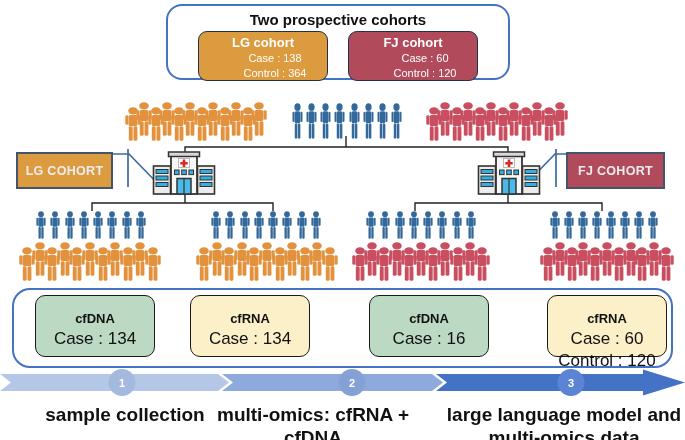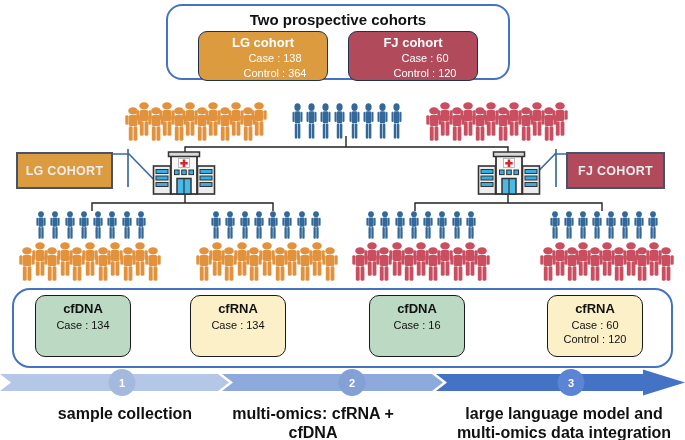--- a/index.html
+++ b/index.html
@@ -55,35 +55,35 @@
   .hospital{position:absolute;z-index:3;}
   .h-left{left:152px;top:149px;}
   .h-right{left:477px;top:149px;}
 
   
   .bottom-panel{
     position:absolute;left:12px;top:288px;width:661px;height:80px;z-index:2;
     border:2px solid var(--accent,#4472C4);border-radius:18px;background:#fff;box-sizing:border-box;
   }
   .sample-box{
-    position:absolute;top:5px;width:96px;height:62px;border-radius:10px;
+    position:absolute;top:5px;width:120px;height:62px;border-radius:10px;
     border:1.5px solid var(--sample-border,#1a1a1a);box-sizing:border-box;
-    text-align:center;padding-top:5px;
+    text-align:center;padding-top:15px;
   }
   .sample-box.cfdna{background:var(--cfdna-fill,#BCD9C3);}
   .sample-box.cfrna{background:var(--cfrna-fill,#FCF0C8);}
   .b1{left:21px;} .b2{left:176px;} .b3{left:355px;} .b4{left:533px;}
   .sb-title{font-weight:bold;font-size:13px;line-height:1.3;}
-  .sb-line{font-size:11px;line-height:1.3;}
+  .sb-line{font-size:17px;line-height:1.3;}
 
   
   .timeline{position:absolute;left:0;top:364px;z-index:2;}
   .tl-num{fill:#fff;font-weight:bold;font-size:11px;text-anchor:middle;font-family:"Liberation Sans",sans-serif;}
   .tl-label{
-    position:absolute;top:404px;z-index:2;font-weight:bold;font-size:16px;color:#111;
+    position:absolute;top:404px;z-index:2;font-weight:bold;font-size:19px;color:#111;
     text-align:center;white-space:pre-line;line-height:1.2;
   }
   .l1{left:45px;width:160px;}
   .l2{left:213px;width:200px;}
   .l3{left:440px;width:248px;}
 </style>
 </head>
 <body>
 
 <div class="canvas">

